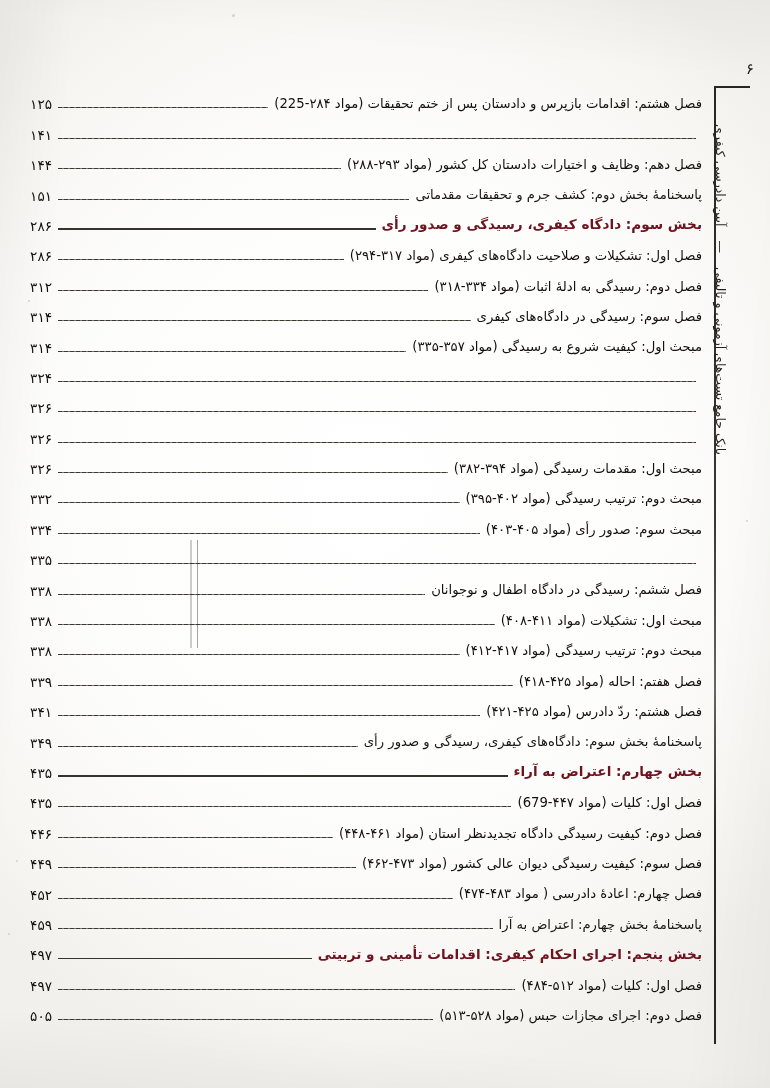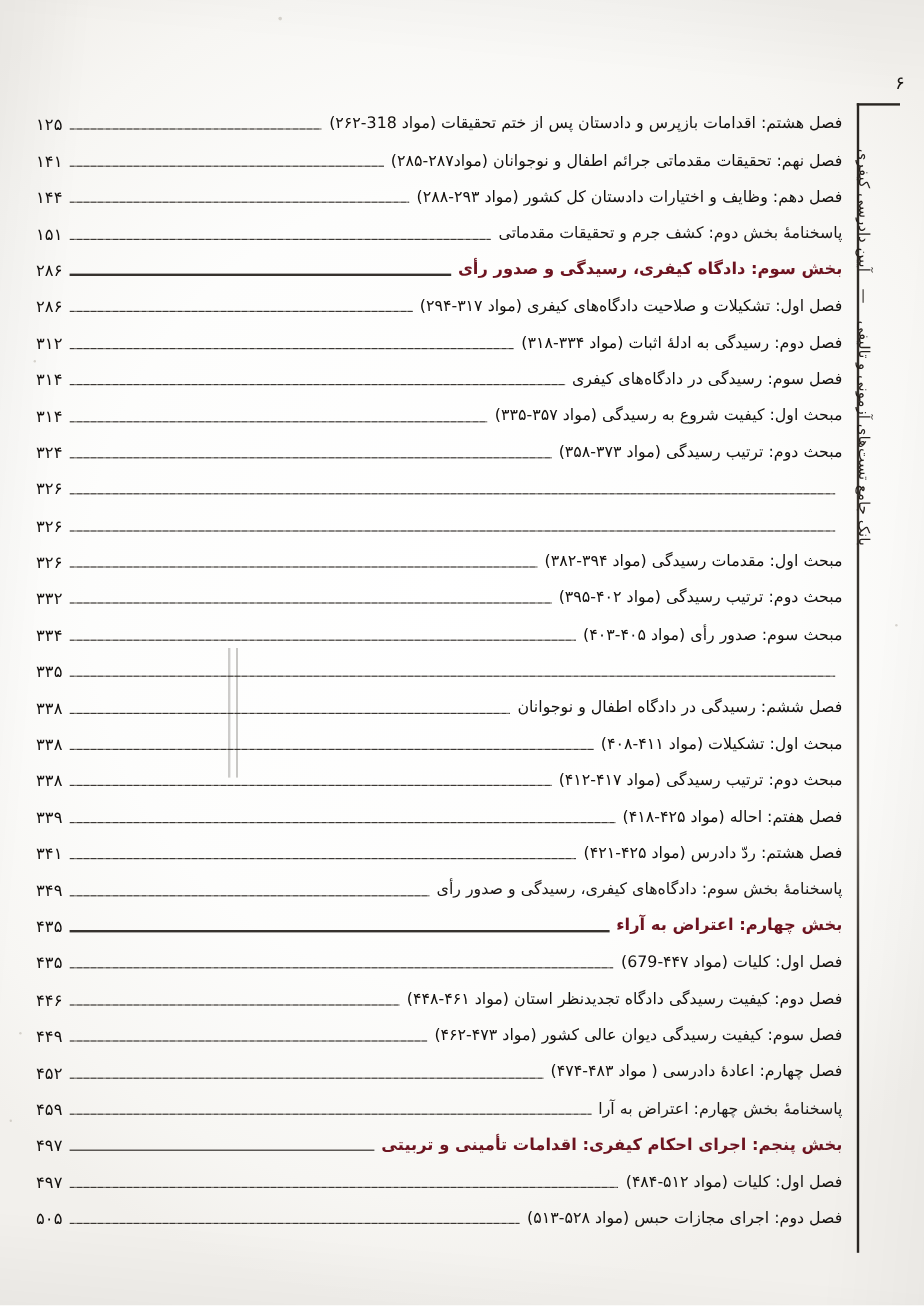--- a/index.html
+++ b/index.html
@@ -177,26 +177,25 @@
     <span>بانک جامع تست‌های آزمونی و تالیفی</span>
     <span class="sep">—</span>
     <span>آیین دادرسی کیفری</span>
   </div>
 
   <div class="streak" style="top:540px;right:572px;height:108px;"></div>
   <div class="streak b" style="top:540px;right:578px;height:108px;"></div>
 
   <div class="toc">
       <div class="entry ">
-        <span class="etitle">فصل هشتم: اقدامات بازپرس و دادستان پس از ختم تحقیقات (مواد 318-۲۶۲)</span>
+        <span class="etitle">فصل هشتم: اقدامات بازپرس و دادستان پس از ختم تحقیقات (مواد ۲۸۴-225)</span>
         <span class="leader"></span>
         <span class="epage">۱۲۵</span>
       </div>
       <div class="entry ">
-        <span class="etitle">فصل نهم: تحقیقات مقدماتی جرائم اطفال و نوجوانان (مواد۲۸۷-۲۸۵)</span>
         <span class="leader"></span>
         <span class="epage">۱۴۱</span>
       </div>
       <div class="entry ">
         <span class="etitle">فصل دهم: وظایف و اختیارات دادستان کل کشور (مواد ۲۹۳-۲۸۸)</span>
         <span class="leader"></span>
         <span class="epage">۱۴۴</span>
       </div>
       <div class="entry answer">
         <span class="etitle">پاسخنامۀ بخش دوم: کشف جرم و تحقیقات مقدماتی</span>
@@ -222,21 +221,20 @@
         <span class="etitle">فصل سوم: رسیدگی در دادگاه‌های کیفری</span>
         <span class="leader"></span>
         <span class="epage">۳۱۴</span>
       </div>
       <div class="entry ">
         <span class="etitle">مبحث اول: کیفیت شروع به رسیدگی (مواد ۳۵۷-۳۳۵)</span>
         <span class="leader"></span>
         <span class="epage">۳۱۴</span>
       </div>
       <div class="entry ">
-        <span class="etitle">مبحث دوم: ترتیب رسیدگی (مواد ۳۷۳-۳۵۸)</span>
         <span class="leader"></span>
         <span class="epage">۳۲۴</span>
       </div>
       <div class="entry ">
         <span class="leader"></span>
         <span class="epage">۳۲۶</span>
       </div>
       <div class="entry ">
         <span class="leader"></span>
         <span class="epage">۳۲۶</span>

